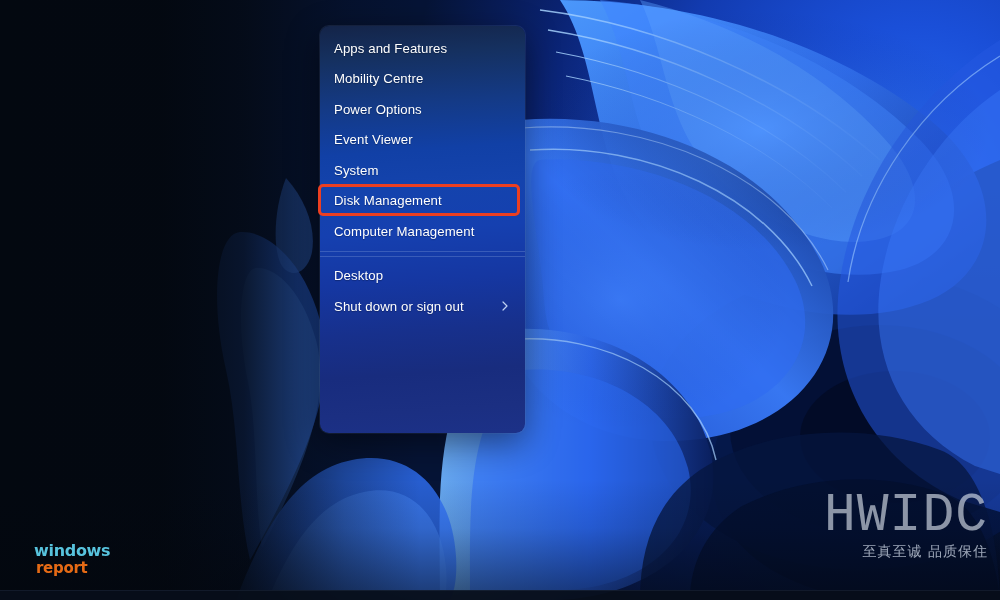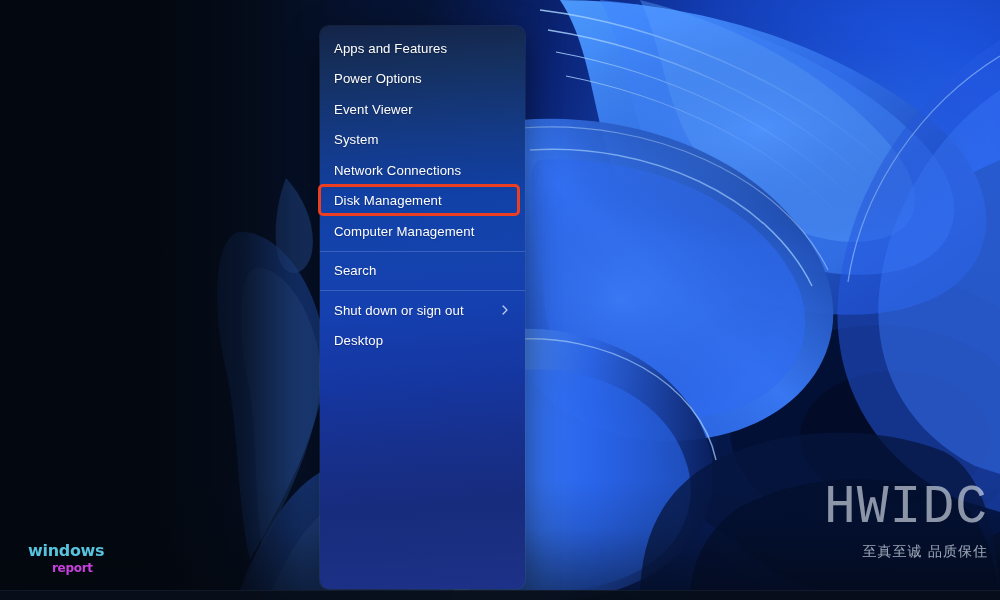--- a/index.html
+++ b/index.html
@@ -54,53 +54,53 @@
   
   .wr-logo {
     position: absolute; left: 20px; top: 543px;
     width: 115px; height: 42px;
     opacity: 0.92;
   }
   .wr-line1 {
     font-family: "DejaVu Sans", sans-serif;
     font-size: 16px; font-weight: 700; letter-spacing: -0.3px;
     color: #5fd3ef; line-height: 16px;
-    margin-left: 8px;
+    margin-left: 14px;
   }
   .wr-line2 {
     font-family: "DejaVu Sans", sans-serif;
-    font-size: 12px; font-weight: 700; letter-spacing: -0.3px;
-    color: #d946ef; line-height: 16px;
-    margin-left: 32px; margin-top: 1px;
+    font-size: 15px; font-weight: 700; letter-spacing: -0.3px;
+    color: #f97316; line-height: 16px;
+    margin-left: 16px; margin-top: 1px;
   }
 
   
   .hwidc {
     position: absolute; right: 12px; bottom: 40px;
     text-align: right;
     pointer-events: none;
   }
   .hwidc-main {
     font-family: Liberation Mono, monospace;
     font-size: 53px; font-weight: 400; letter-spacing: 1px;
     color: rgba(225,232,242,0.62);
     line-height: 48px;
   }
   .hwidc-sub {
     font-family: "DejaVu Sans", sans-serif;
     font-size: 14px; letter-spacing: 1px;
     color: rgba(216,226,240,0.72);
-    line-height: 18px; margin-top: 10px;
+    line-height: 18px; margin-top: 2px;
   }
 
   
   .winx-menu {
     position: absolute;
     left: 320px; top: 26px;
-    width: 205px; height: 563px;
+    width: 205px; height: 407px;
     border-radius: 9px;
     background:
       linear-gradient(176deg,
         #142448 0%,
         #15305f 8%,
         #143a86 20%,
         #1140a6 31%,
         #1443ad 40%,
         #1540b0 50%,
         #1537a2 62%,
@@ -252,53 +252,50 @@
     <div class="hwidc-main">HWIDC</div>
     <div class="hwidc-sub">至真至诚 品质保住</div>
   </div>
 
   <div class="winx-menu">
     <div class="winx-inner" id="menu-list">
         <div class="menu-item">
           <span class="mi-label">Apps and Features</span>
         </div>
         <div class="menu-item">
+          <span class="mi-label">Mobility Centre</span>
+        </div>
+        <div class="menu-item">
           <span class="mi-label">Power Options</span>
         </div>
         <div class="menu-item">
           <span class="mi-label">Event Viewer</span>
         </div>
         <div class="menu-item">
           <span class="mi-label">System</span>
         </div>
         <div class="menu-item">
-          <span class="mi-label">Network Connections</span>
-        </div>
-        <div class="menu-item">
           <span class="mi-label">Disk Management</span>
         </div>
         <div class="menu-item">
           <span class="mi-label">Computer Management</span>
         </div>
         <div class="menu-separator"></div>
-        <div class="menu-item">
-          <span class="mi-label">Search</span>
-        </div>
         <div class="menu-separator"></div>
+        <div class="menu-item">
+          <span class="mi-label">Desktop</span>
+        </div>
         <div class="menu-item">
           <span class="mi-label">Shut down or sign out</span>
           <span class="mi-chevron">
             <svg width="10" height="10" viewBox="0 0 10 10">
               <path d="M3 1 L7 5 L3 9" fill="none" stroke="currentColor" stroke-width="1.2" stroke-linecap="round" stroke-linejoin="round"></path>
             </svg>
           </span>
         </div>
-        <div class="menu-item">
-          <span class="mi-label">Desktop</span>
-        </div>
       </div>
   </div>
 
   <div class="highlight-box" style="border-color: rgb(236, 63, 33);"></div>
 
   <div class="taskbar"></div>
 
 </div>
 
 </body></html>

